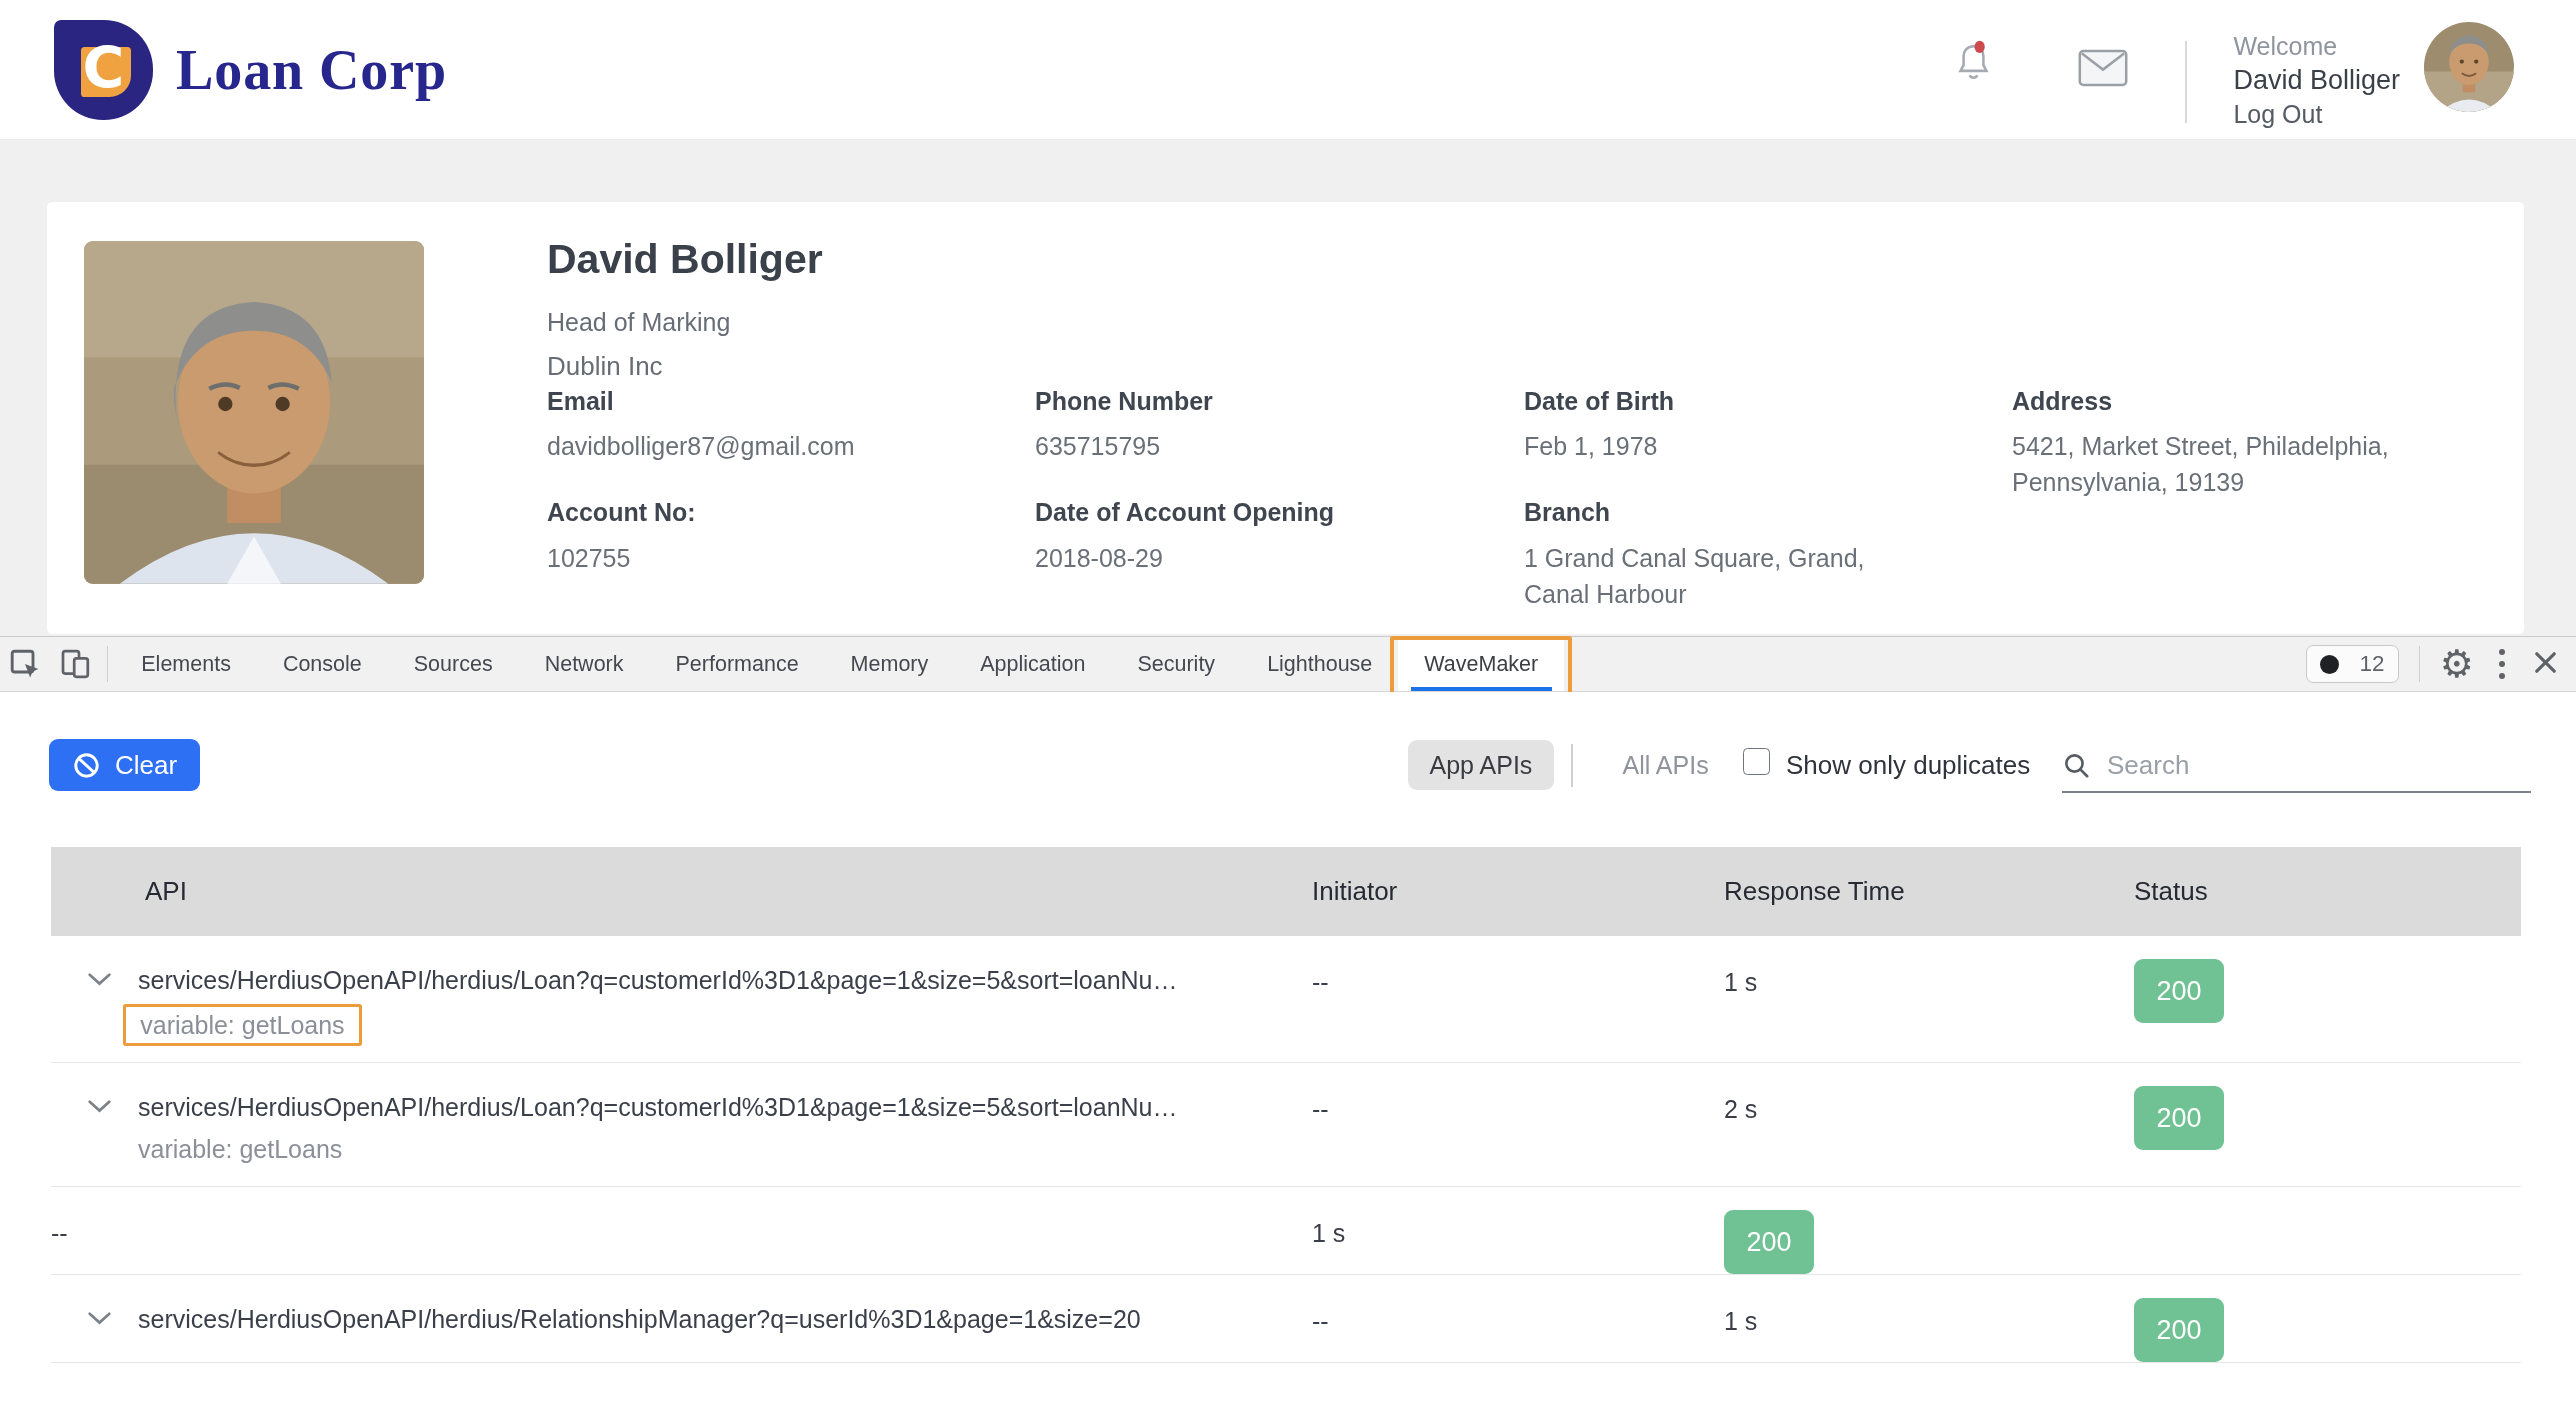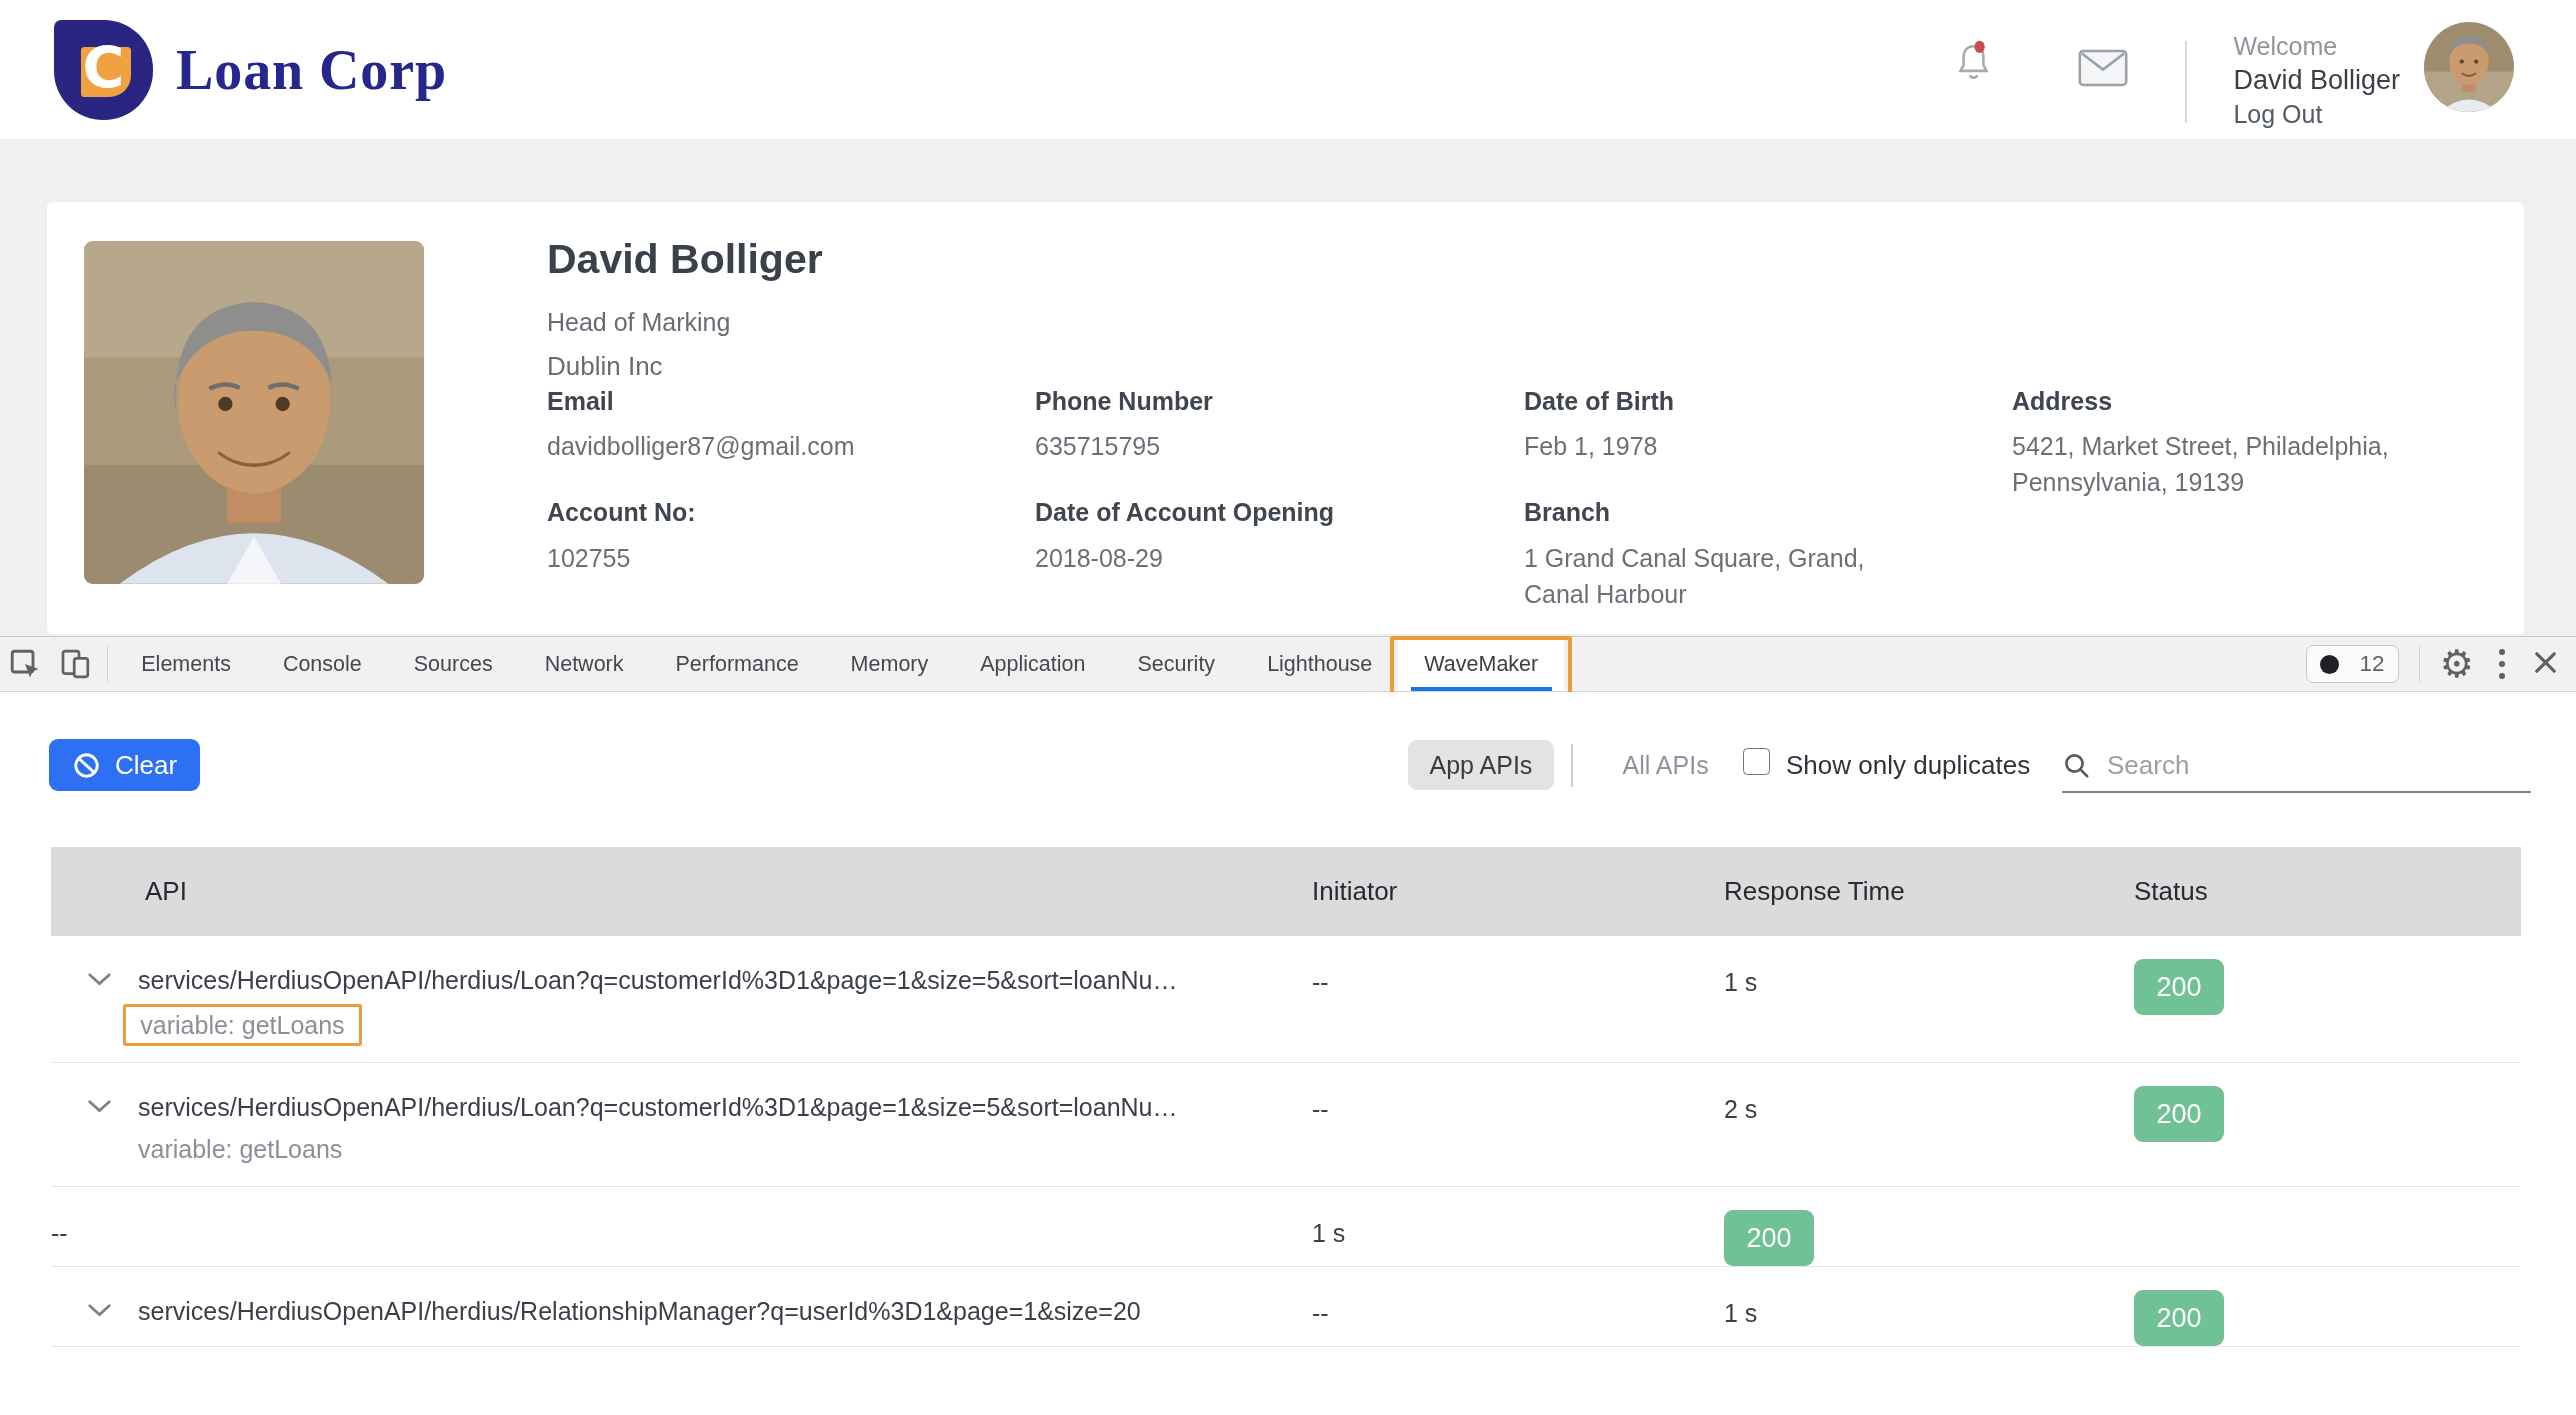--- a/index.html
+++ b/index.html
@@ -94,21 +94,21 @@
   .tbl-row { border-bottom:0.9px solid #e7e7e8; }
   .api-cell { padding:30px 0 16px 0; }
   .api-line { display:flex; align-items:center; }
   .chev { margin-left:36px; width:25px; flex:0 0 25px; cursor:pointer; }
   .api-url { margin-left:26px; font-size:25px; color:#3a3f4a; white-space:nowrap; }
   .var-line { margin:12.5px 0 0 87px; font-size:25px; color:#8b8f98; }
   .var-boxed { display:inline-block; margin:9px 0 0 72px; padding:3.6px 14.3px;
                border:3.6px solid #ec9c3a; border-radius:2.7px; font-size:25px; color:#8b8f98; }
   .init-cell, .resp-cell { padding-top:32px; font-size:25px; color:#3a3f47; }
   .status-cell { padding-top:23px; }
-  .badge { width:90px; height:56px; background:#70c294; border-radius:9px; color:#ffffff;
+  .badge { width:90px; height:64px; background:#70c294; border-radius:9px; color:#ffffff;
            font-size:27px; display:flex; align-items:center; justify-content:center; }
   .pad-b-25 .api-cell { padding-bottom:22.4px; }
 </style>
 </head>
 <body>
 
 <div class="app-header">
   <div class="brand">
     <div class="brand-mark">
       <div class="orange-sq"></div>

